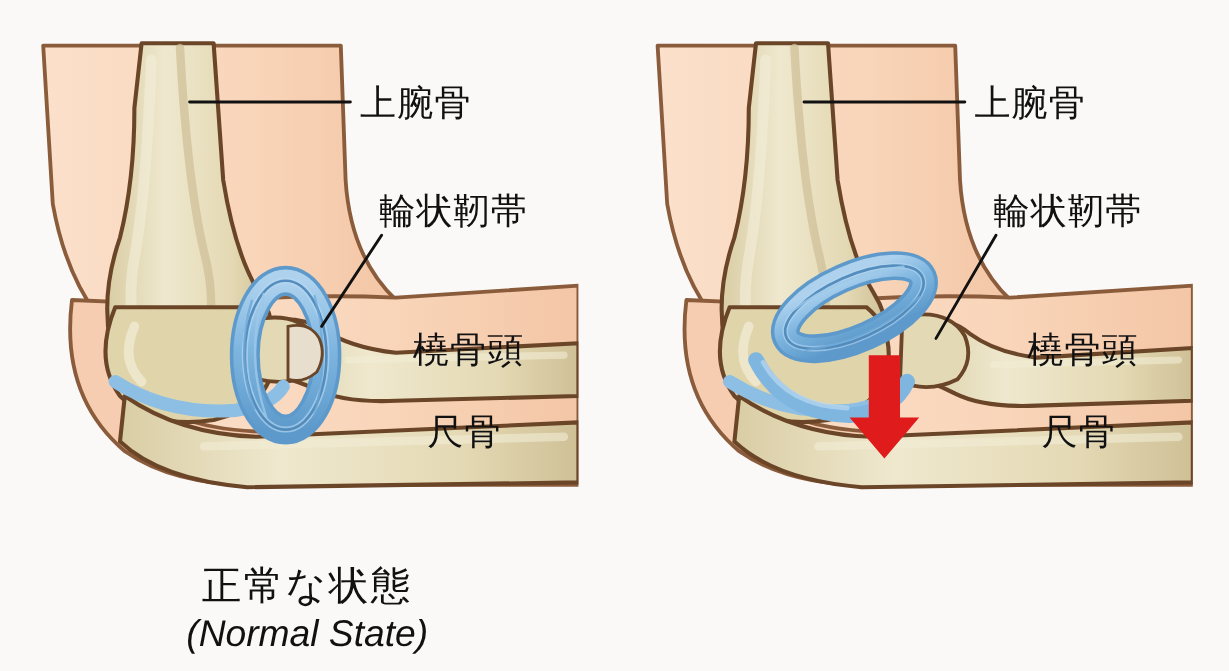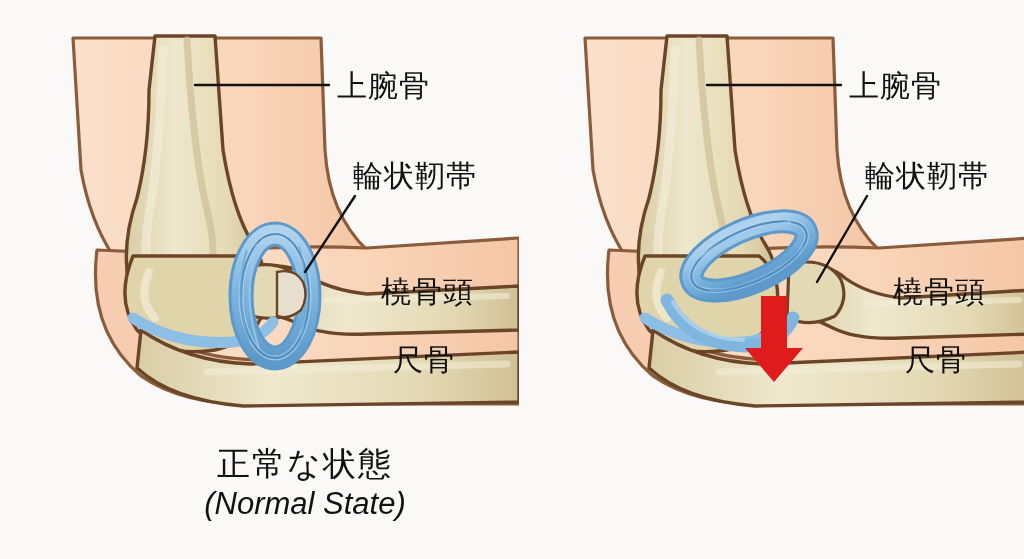--- a/index.html
+++ b/index.html
@@ -3,38 +3,38 @@
 <meta charset="utf-8">
 <style>
   html,body{margin:0;padding:0;}
   body{
     width:1024px;height:559px;
     background:#faf9f7;
     font-family:"Liberation Sans","DejaVu Sans",sans-serif;
     overflow:hidden;
   }
   #figure{position:relative;width:1024px;height:559px;}
-  .panel{position:absolute;top:0;height:559px;width:512px;margin-left:37px;}
+  .panel{position:absolute;top:0;height:559px;width:512px;}
   #panel-left{left:0;}
   #panel-right{left:512px;}
   .panel svg{display:block;width:512px;height:559px;}
   .caption{
     position:absolute;left:0;width:512px;text-align:center;
     color:#111111;
   }
   .caption .cap-jp{
     display:block;font-size:33px;line-height:40px;letter-spacing:2px;
     font-weight:400;
   }
   .caption .cap-en{
     display:block;font-size:31px;line-height:40px;letter-spacing:0px;
     font-weight:400;
     font-style:italic;
   }
-  #caption-left{top:444px;padding-left:12px;}
+  #caption-left{top:468px;}
   .lbl{
     font-family:"Liberation Sans","DejaVu Sans",sans-serif;
     font-size:30px;fill:#111111;letter-spacing:1px;
   }
   .leader{stroke:#111111;stroke-width:2.4;fill:none;stroke-linecap:round;}
 </style>
 </head>
 <body>
 
 <div id="figure">

